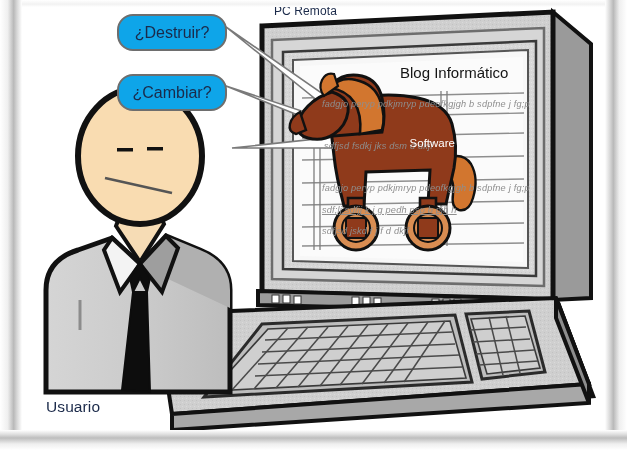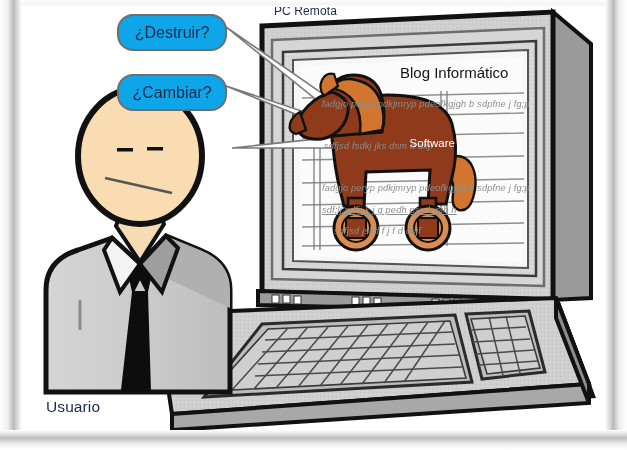--- a/index.html
+++ b/index.html
@@ -264,21 +264,21 @@
       </g>
     </g>
   </svg>
 
   <div class="blog-title" style="left:383px; top:64px;margin-left:17px;">Blog Informático</div>
 
   <div class="blog-line" style="left:322px; top:99px;">fadgjo peryp   pdkjmryp pdeofkgjgh b sdpfne j fg;p</div>
   <div class="blog-line" style="left:308px; top:141px;margin-left:16px;">sdfjsd   fsdkj jks dsm d dkjf</div>
   <div class="blog-line" style="left:322px; top:183px;">fadgjo peryp   pdkjmryp pdeofkgjgh b sdpfne j fg;p</div>
   <div class="blog-line" style="left:322px; top:205px;text-decoration:underline;">sdf;lj;sdfjj k  j g pedh psp  b pjh h</div>
-  <div class="blog-line" style="left:322px; top:226px;padding-left:12px;">sdfjsd   jskd f j     f  d dkjf</div>
+  <div class="blog-line" style="left:322px; top:226px;">sdfjsd   jskd f j     f  d dkjf</div>
 
   <div class="mal-cap" style="left:371px; top:136px; width:84px;">
     <div>Software</div>
   </div>
 
   <div class="bubble" id="bubble-destruir">
     <span>¿Destruir?</span>
   </div>
   <div class="bubble" id="bubble-cambiar">
     <span>¿Cambiar?</span>

